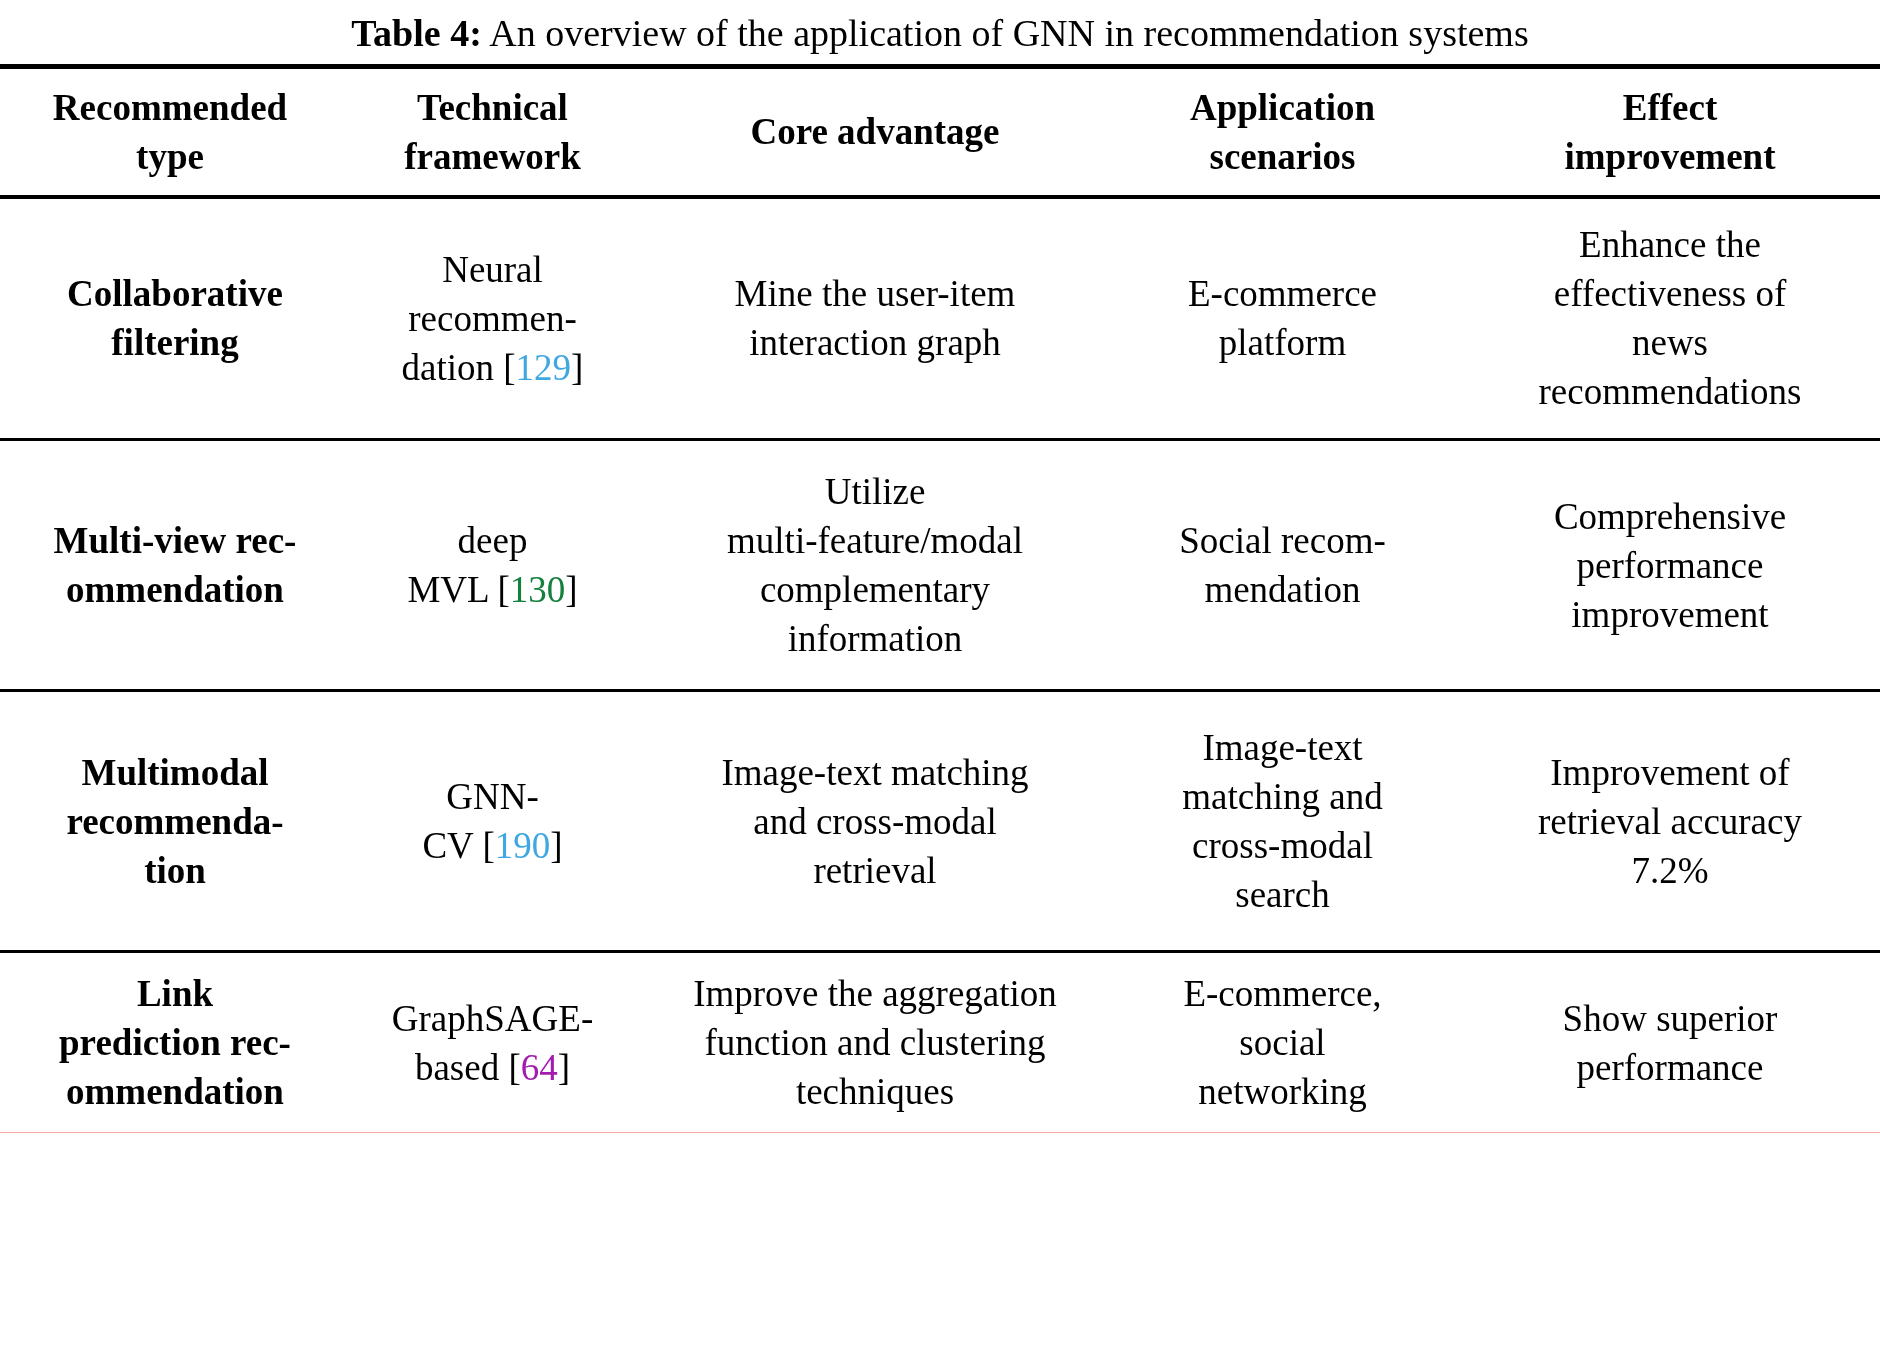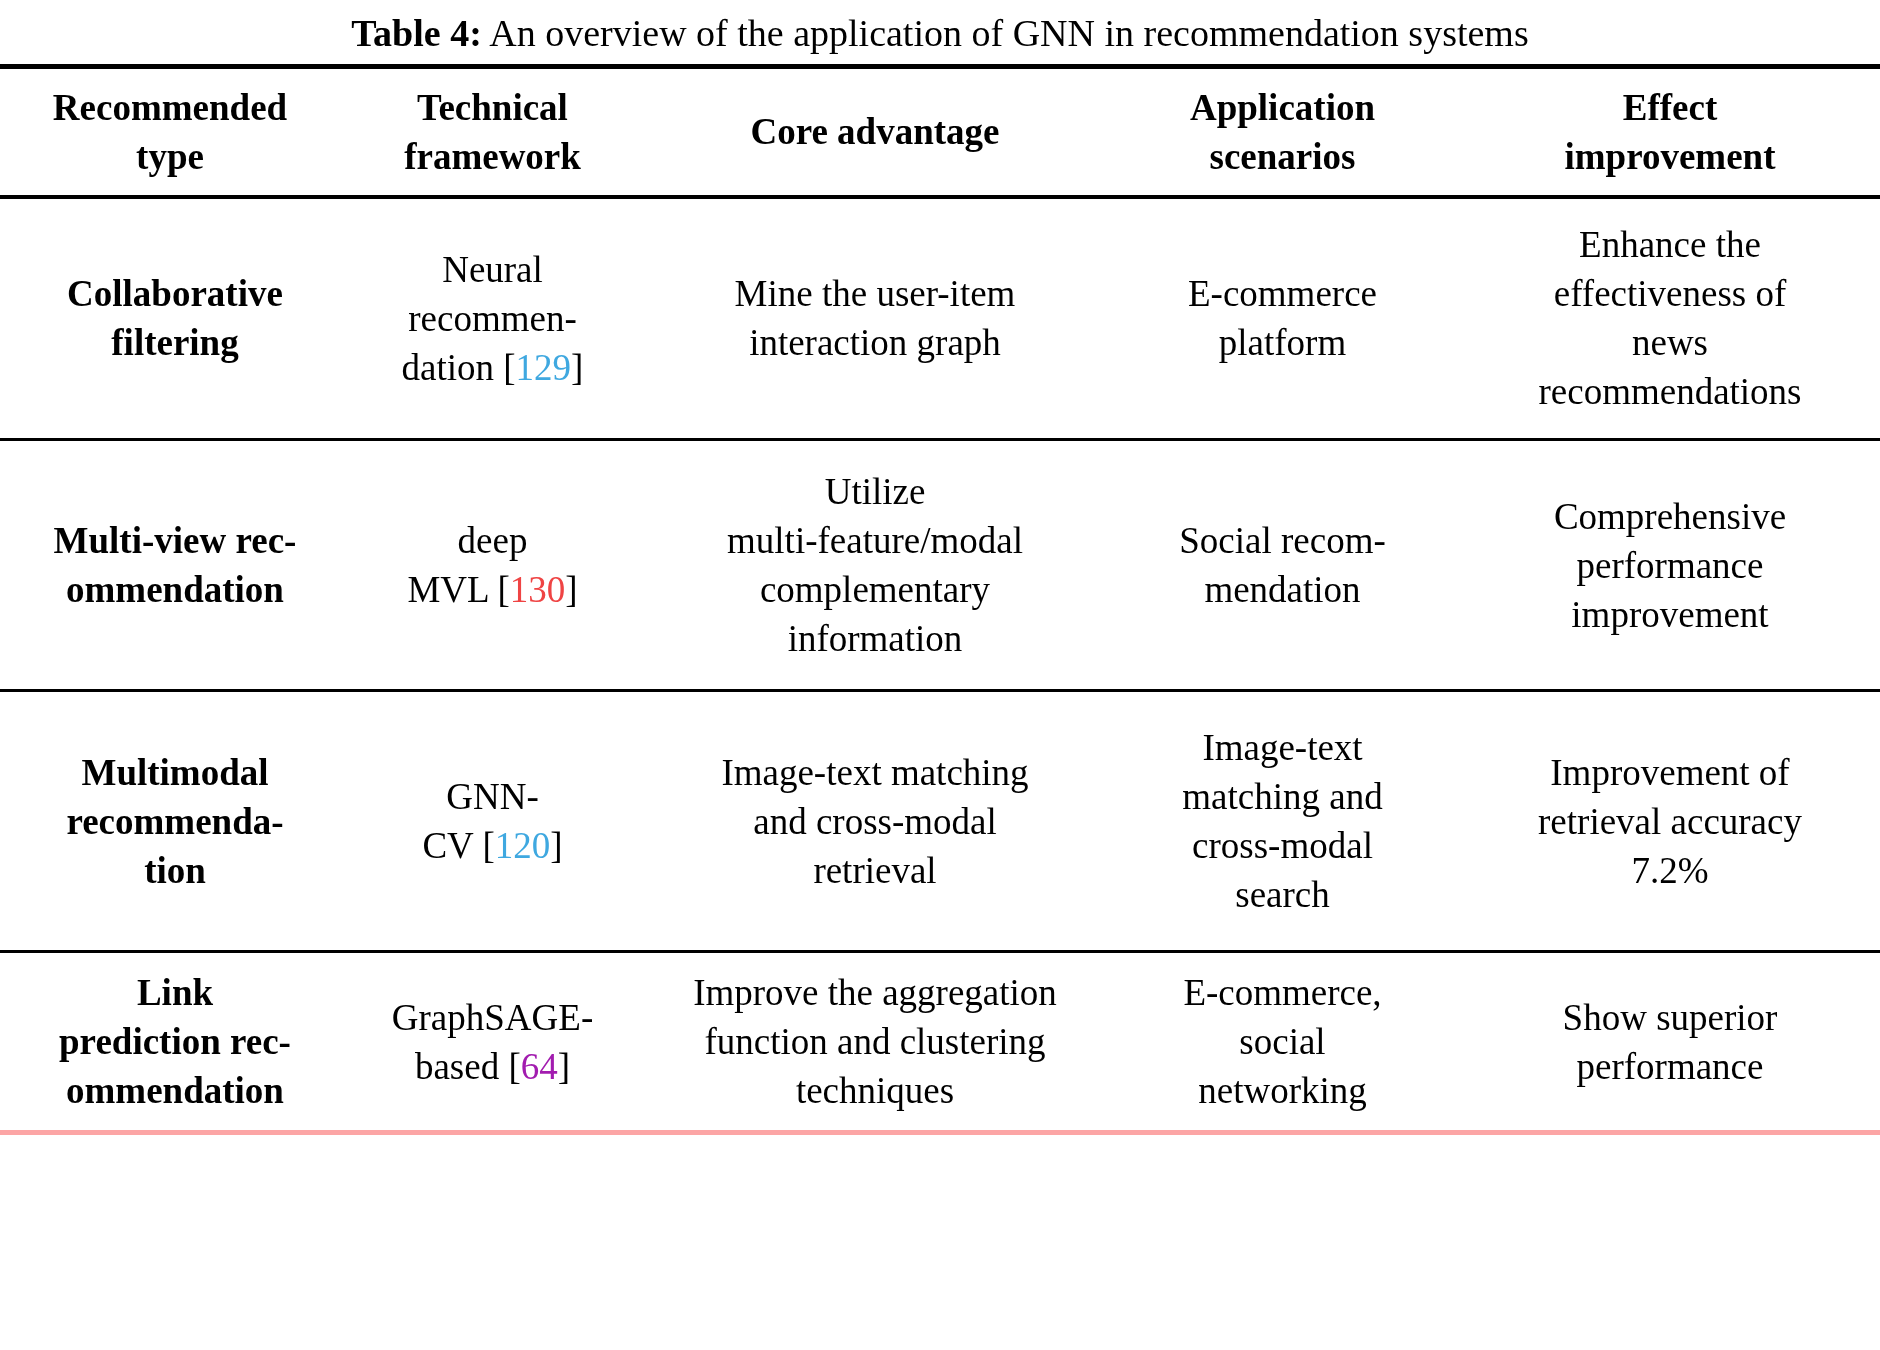--- a/index.html
+++ b/index.html
@@ -29,21 +29,21 @@
     white-space: nowrap;
   }
   .caption .caption-label {
     font-weight: bold;
   }
   table.gnn-table {
     width: 1880px;
     table-layout: fixed;
     border-collapse: collapse;
     border-top: 5px solid #000;
-    border-bottom: 5px solid #fca5a5;
+    border-bottom: 1px solid #fca5a5;
   }
   col.c1 { width: 340px; }
   col.c2 { width: 305px; }
   col.c3 { width: 460px; }
   col.c4 { width: 355px; }
   col.c5 { width: 420px; }
   th, td {
     text-align: center;
     vertical-align: middle;
     font-size: 37px;
@@ -95,28 +95,28 @@
     <tbody id="table-body">
         <tr>
           <td class="rowhead">Collaborative<br>filtering</td>
           <td>Neural<br>recommen-<br>dation [<span class="cite" style="color: rgb(63, 168, 224);">129</span>]</td>
           <td>Mine the user-item<br>interaction graph</td>
           <td>E-commerce<br>platform</td>
           <td>Enhance the<br>effectiveness of<br>news<br>recommendations</td>
         </tr>
         <tr>
           <td class="rowhead">Multi-view rec-<br>ommendation</td>
-          <td>deep<br>MVL [<span class="cite" style="color: #ef4444;">130</span>]</td>
+          <td>deep<br>MVL [<span class="cite" style="color: #15803d;">130</span>]</td>
           <td>Utilize<br>multi-feature/modal<br>complementary<br>information</td>
           <td>Social recom-<br>mendation</td>
           <td>Comprehensive<br>performance<br>improvement</td>
         </tr>
         <tr>
           <td class="rowhead">Multimodal<br>recommenda-<br>tion</td>
-          <td>GNN-<br>CV [<span class="cite" style="color: rgb(63, 168, 224);">120</span>]</td>
+          <td>GNN-<br>CV [<span class="cite" style="color: rgb(63, 168, 224);">190</span>]</td>
           <td>Image-text matching<br>and cross-modal<br>retrieval</td>
           <td>Image-text<br>matching and<br>cross-modal<br>search</td>
           <td>Improvement of<br>retrieval accuracy<br>7.2%</td>
         </tr>
         <tr>
           <td class="rowhead">Link<br>prediction rec-<br>ommendation</td>
           <td>GraphSAGE-<br>based [<span class="cite" style="color: #a21caf;">64</span>]</td>
           <td>Improve the aggregation<br>function and clustering<br>techniques</td>
           <td>E-commerce,<br>social<br>networking</td>
           <td>Show superior<br>performance</td>

